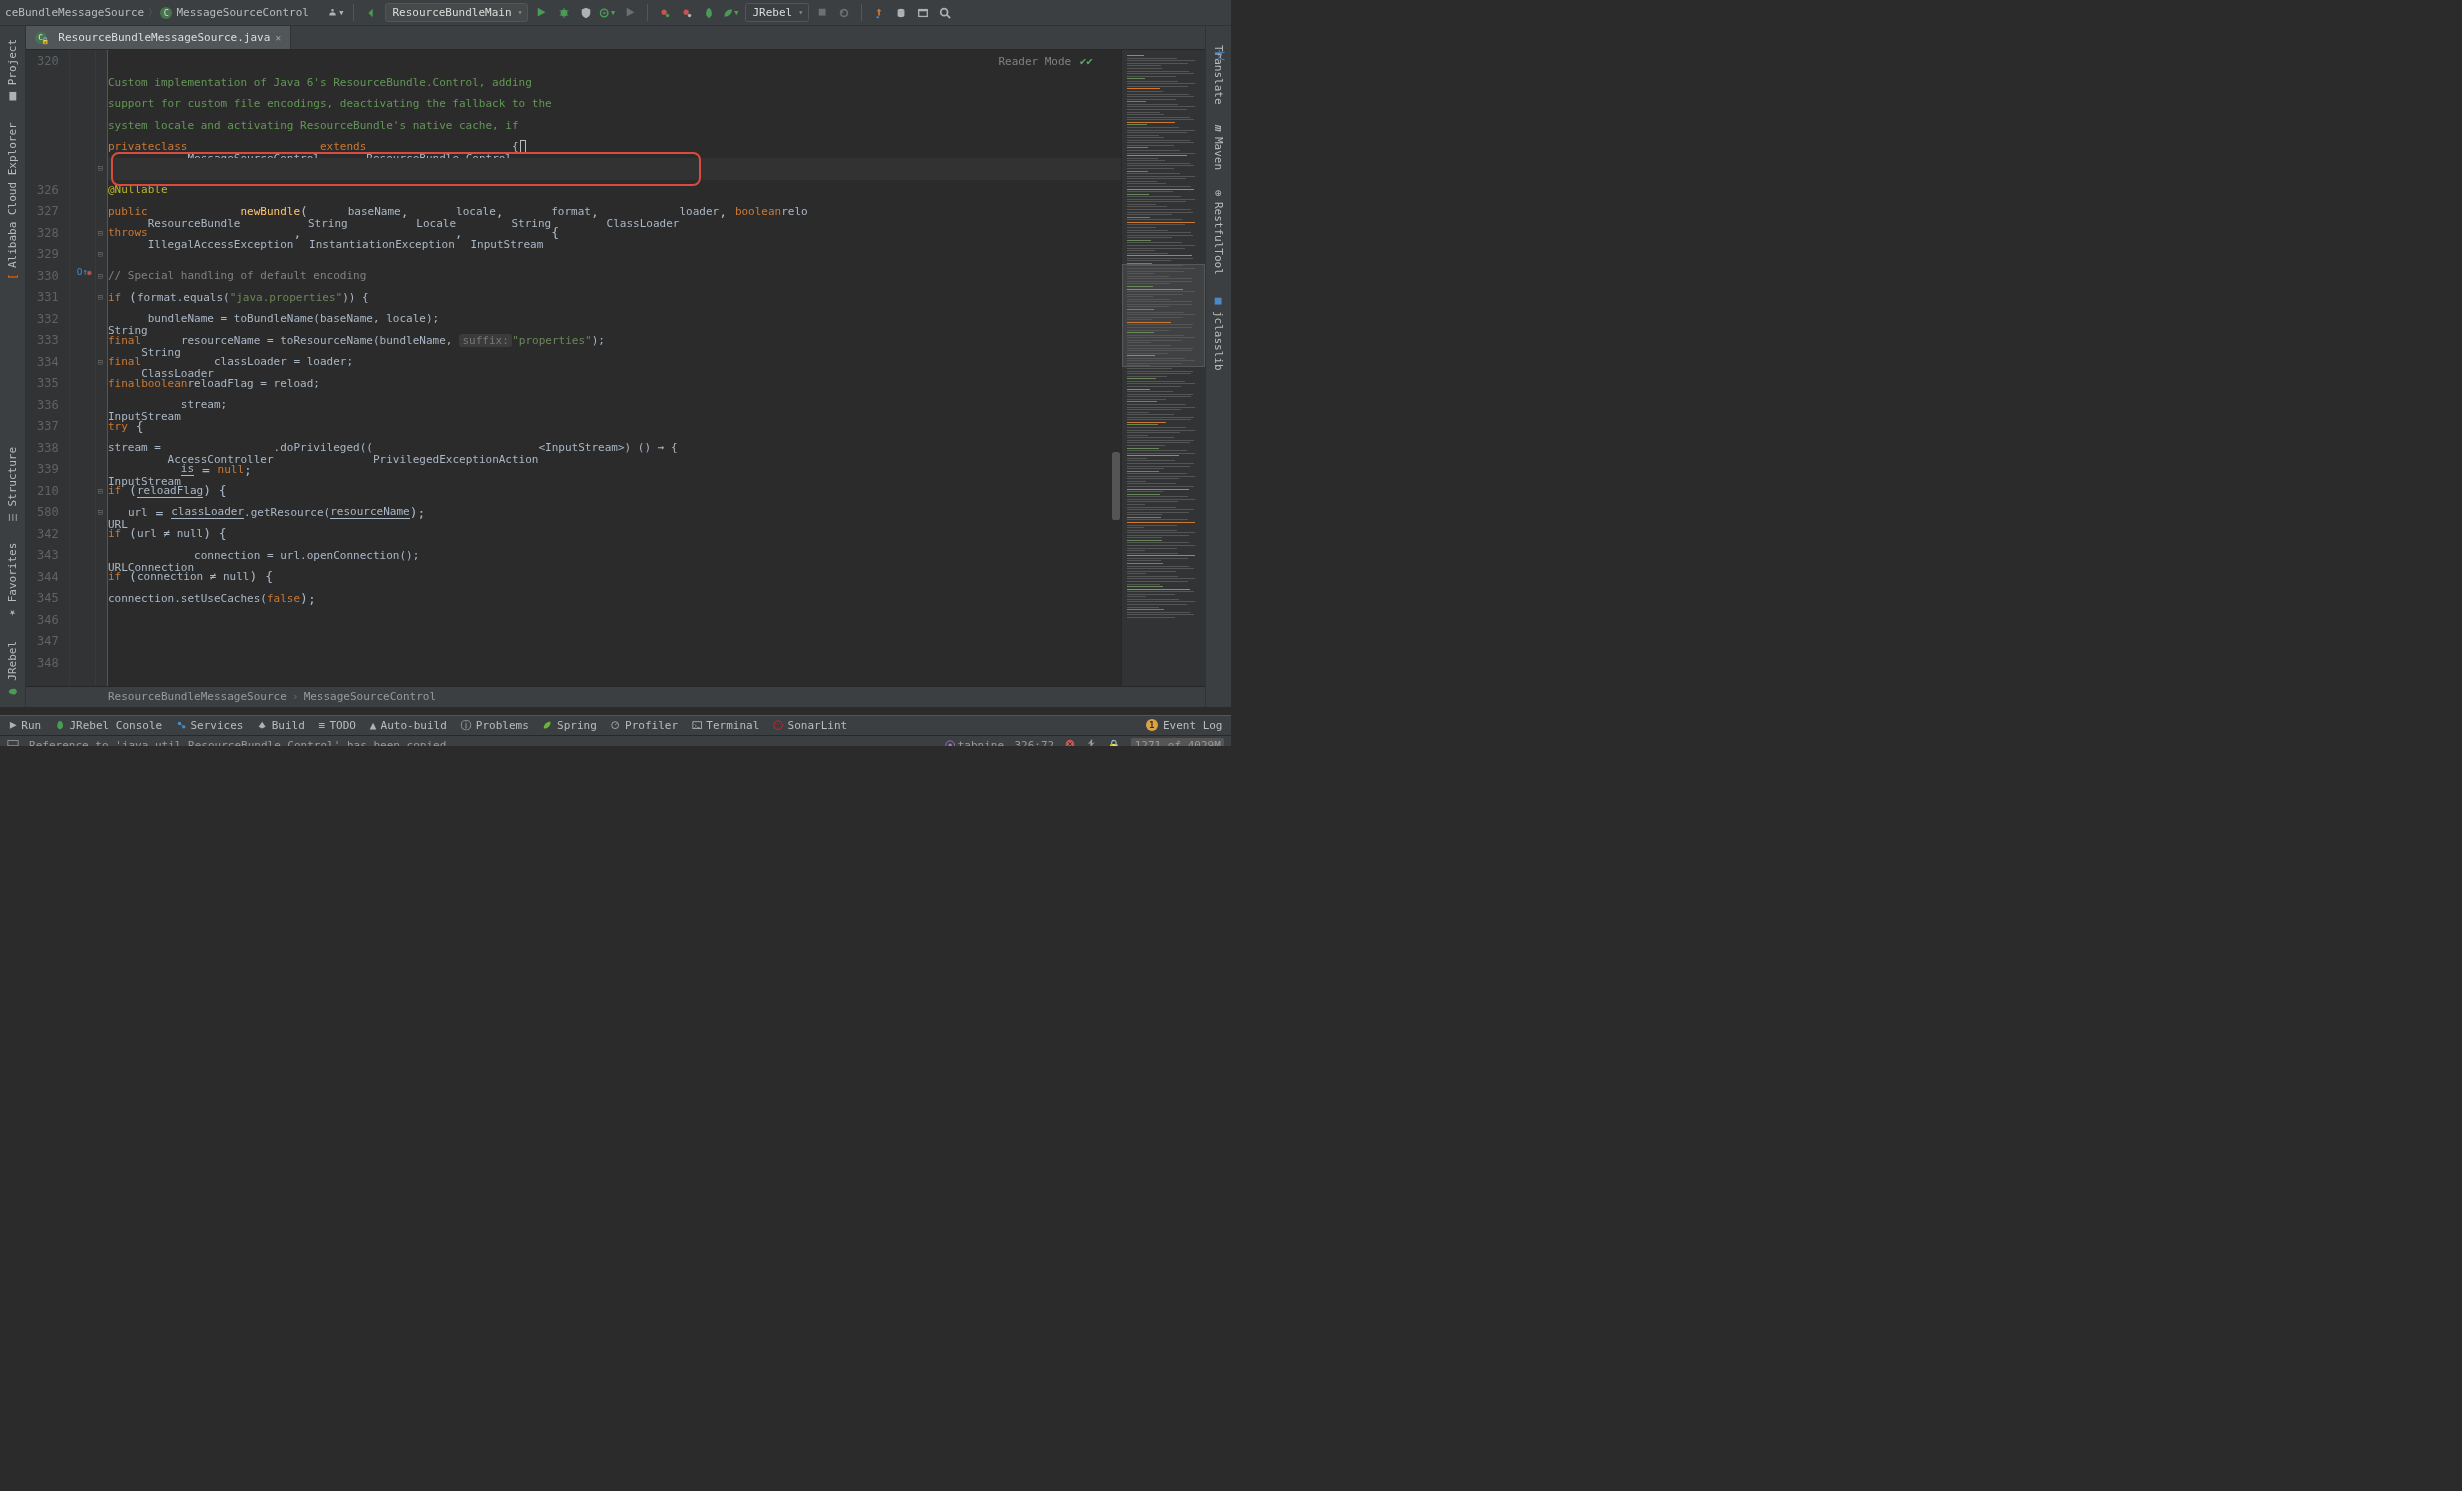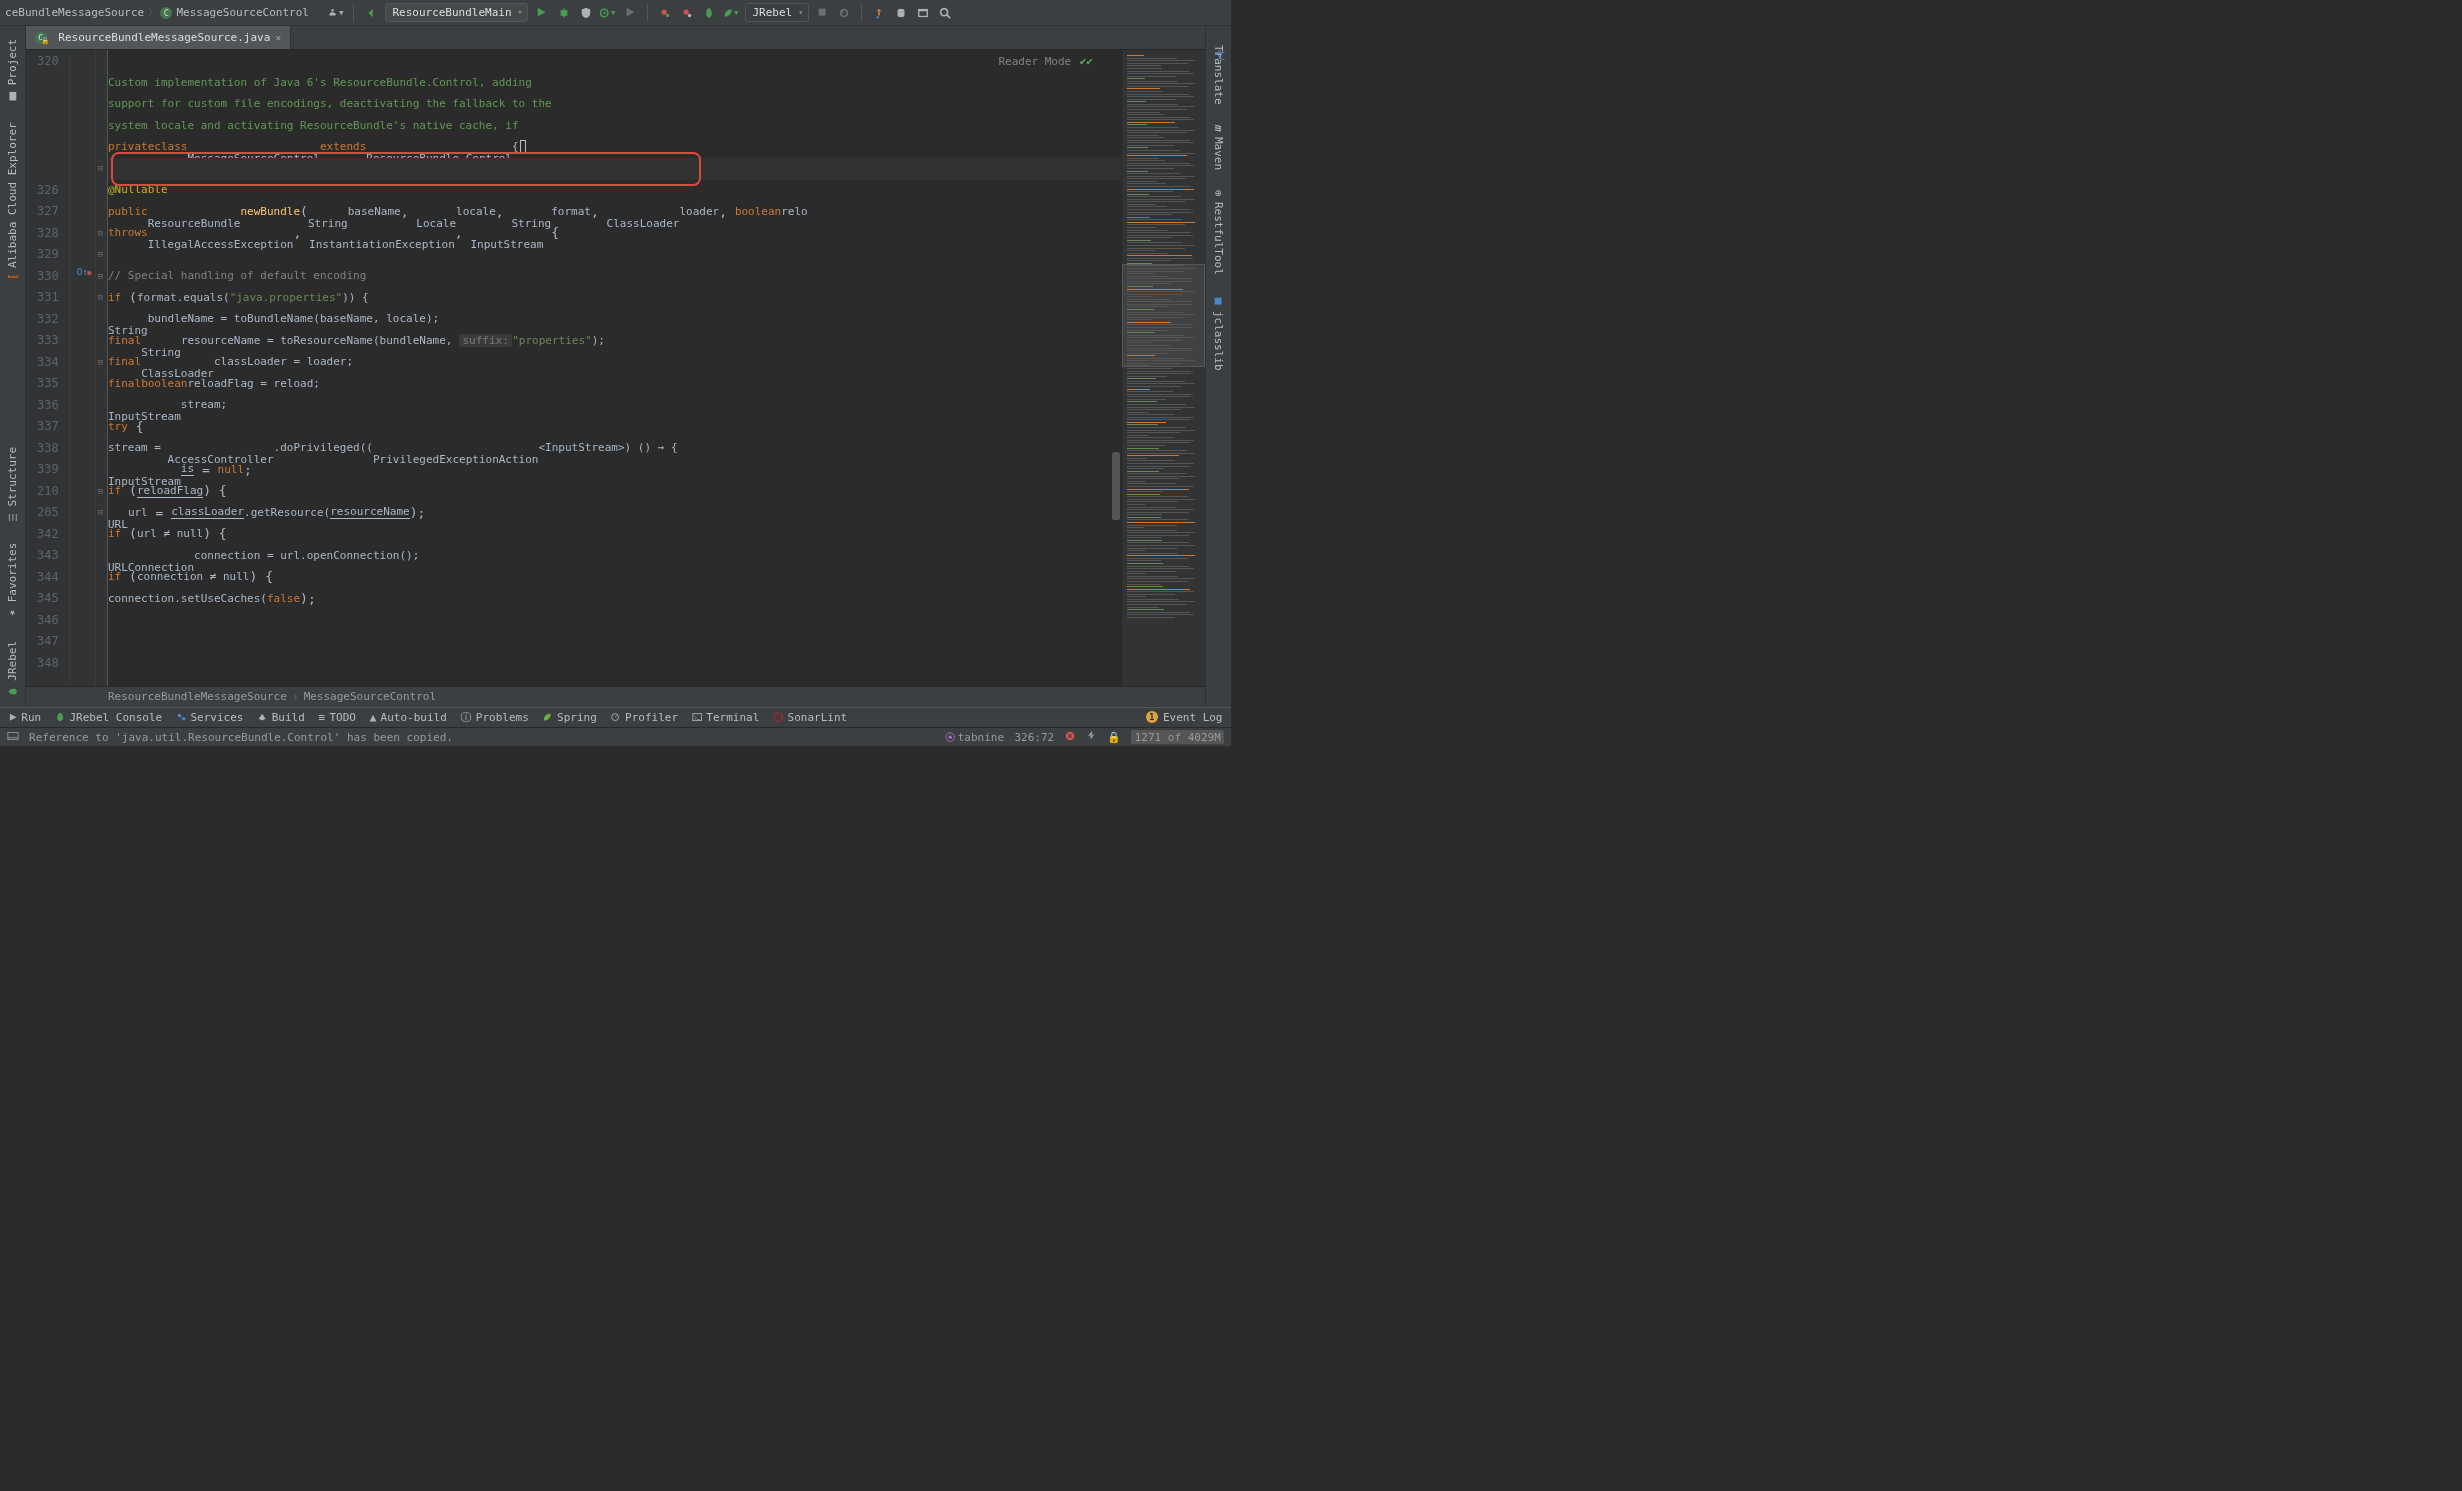--- a/index.html
+++ b/index.html
@@ -69,21 +69,21 @@
 .override-ic { position:absolute; left:6.8px; font-size:9.4px; color:#4a88c7;}
 .override-dot { position:absolute; left:17px; font-size:7.7px; color:#c75450;}
 .underline { border-bottom: 0.9px solid #a9b7c6; }
 .code-area::-webkit-scrollbar{width:8.5px;}
 .code-scroll-track { position:absolute; right:0; top:0; bottom:0; width:9.4px; }
 .code-scroll-thumb { position:absolute; right:0.9px; top:402px; width:7.7px; height:68px; background:#555; border-radius:2.6px;}
 
 .bottom-breadcrumb { height: 20.5px; background:#3c3f41; border-top:0.9px solid #282828; display:flex; align-items:center; padding-left: 82px; color:#999; font-size:10.3px;}
 .bb-sep { color:#6b6b6b; padding:0 5.1px;}
 
-.tool-bar { height:20.5px; background:#3c3f41; border-top:0.9px solid #555; display:flex; align-items:center; padding:0 8.5px; gap:13.7px; color:#bbb; font-size:10.3px;}
+.tool-bar { height:20.5px; background:#3c3f41; border-top:0.9px solid #555; display:flex; align-items:center; padding:0 8.5px; gap:13.7px; color:#bbb; font-size:10.3px;margin-top:8px;}
 .tool-item { display:flex; align-items:center; gap:4.3px; cursor:pointer;}
 .tool-spacer{flex:1;}
 .event-log{ display:flex; align-items:center; gap:5.1px;}
 .badge-yellow {width:12px;height:12px;border-radius:50%;background:#d9a343;display:flex;align-items:center;justify-content:center;color:#2b2b2b;font-size:8.5px;font-weight:bold;}
 
 .status-bar { height:19px; background:#3c3f41; border-top:0.9px solid #282828; display:flex; align-items:center; padding:0 6.8px; color:#999; font-size:9.4px; gap:10.3px;}
 .status-bar .sp {flex:1;}
 .mem-bar { background:#555; padding:0.9px 3.4px; border-radius:1.7px;}
 .tabnine { display:flex; align-items:center; gap:2.6px;}
 .tn-logo{ width:10.3px;height:10.3px; display:inline-block;}
@@ -259,21 +259,21 @@
           <div class="line ln">331</div>
           <div class="line ln">332</div>
           <div class="line ln">333</div>
           <div class="line ln">334</div>
           <div class="line ln">335</div>
           <div class="line ln">336</div>
           <div class="line ln">337</div>
           <div class="line ln">338</div>
           <div class="line ln">339</div>
           <div class="line ln">210</div>
-          <div class="line ln">205</div>
+          <div class="line ln">580</div>
           <div class="line ln">342</div>
           <div class="line ln">343</div>
           <div class="line ln">344</div>
           <div class="line ln">345</div>
           <div class="line ln">346</div>
           <div class="line ln">347</div>
           <div class="line ln">348</div>
           <div class="line ln"></div>
         </div>
       <div class="icon-gutter">

